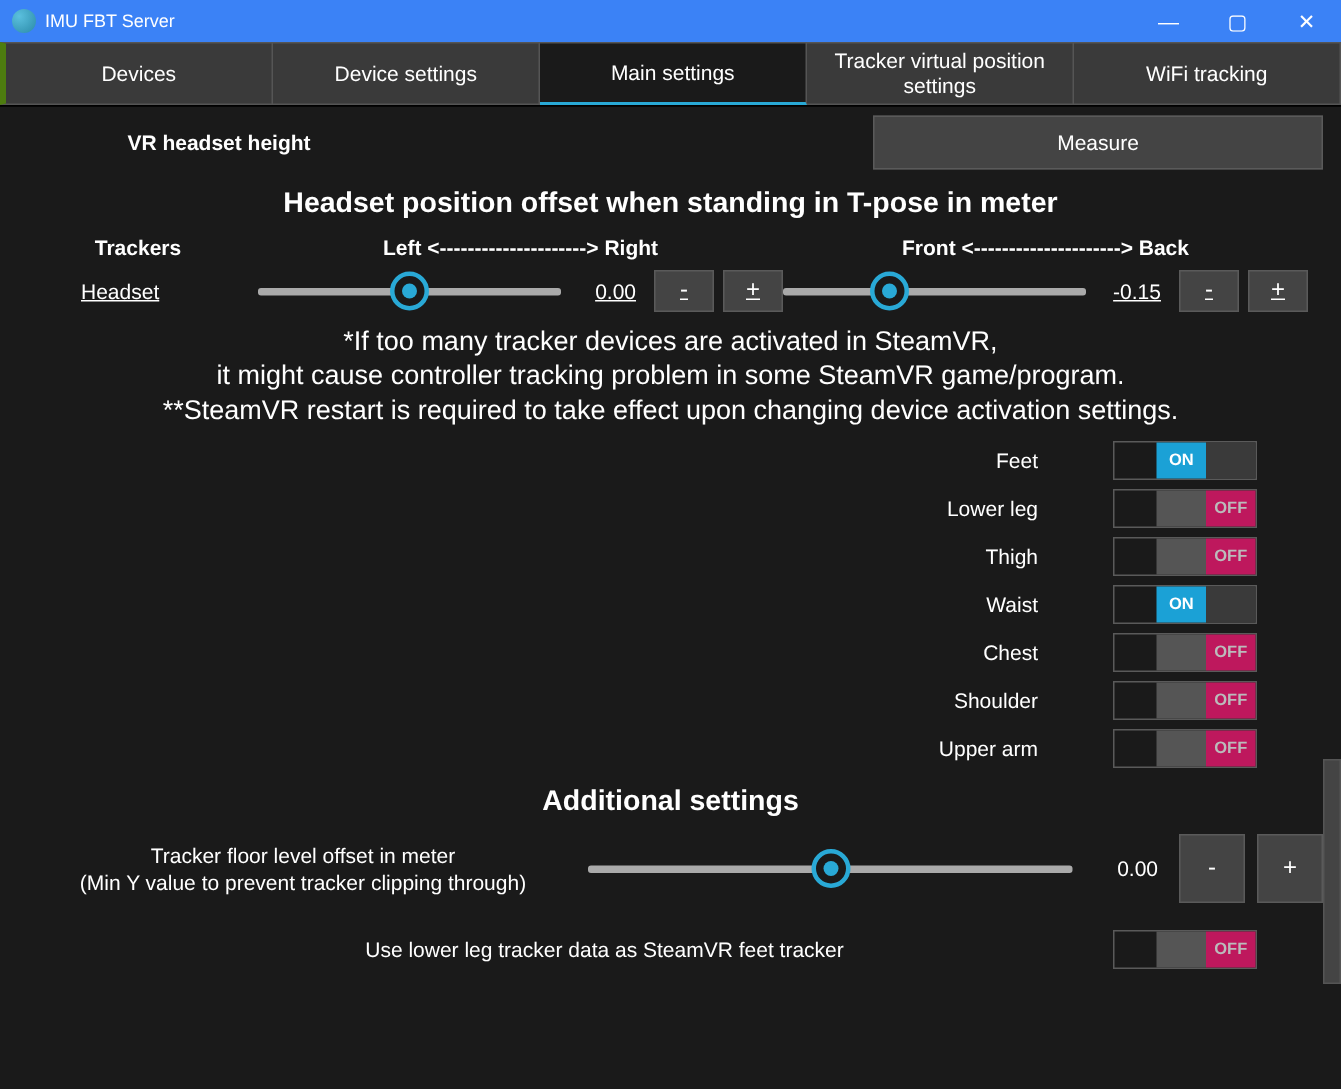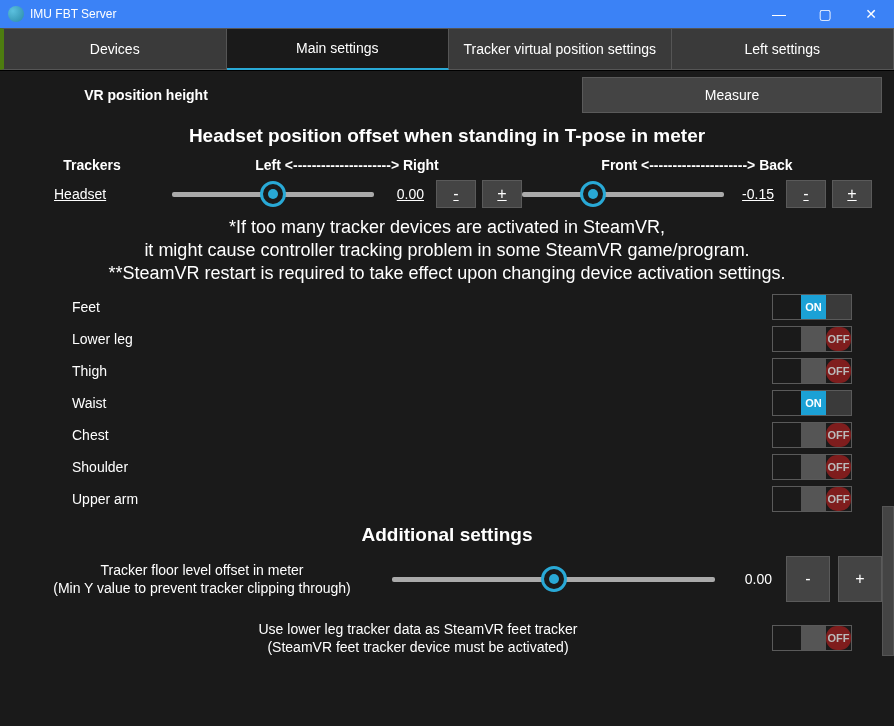--- a/index.html
+++ b/index.html
@@ -168,39 +168,39 @@
   }
   
   .toggle-row {
     display: flex;
     align-items: center;
     width: 100%;
     margin-bottom: 6px;
   }
   .toggle-label {
     flex: 0 0 680px;
-    text-align: left;
+    text-align: right;
     padding-left: 60px;
   }
   
   .tg {
-    width: 80px; height: 26px;
+    width: 96px; height: 26px;
     display: flex;
     border: 1px solid #5a5a5a;
     margin-left: auto;
-    margin-right: 30px;
+    margin-right: 44px;
     font-size: 11px;
     font-weight: 700;
     padding-left: 28px;
   }
   .tg > div { flex:1; display:flex; align-items:center; justify-content:center; }
   .tg.on > .a { background:#1ba1d6; color:#fff; }
   .tg.on > .b { background:#3a3a3a; }
   .tg.off > .a { background:#555; }
-  .tg.off > .b { background:#7f1d1d; color:#bbb;border-radius:11px; }
+  .tg.off > .b { background:#be185d; color:#bbb; }
   
   .floor-row {
     display: flex;
     align-items: center;
     margin-top: 10px;
   }
   .floor-label {
     width: 380px;
     text-align: center;
     font-size: 14px;
@@ -252,29 +252,30 @@
         <span>▢</span>
       </div>
     <div class="win-btn close">
         <span>✕</span>
       </div>
   </div>
 </div>
 
 <div class="tabs">
   <div class="tab">Devices</div>
+  <div class="tab">Device settings</div>
   <div class="tab active">Main settings</div>
   <div class="tab">Tracker virtual position settings</div>
-  <div class="tab">Left settings</div>
+  <div class="tab">WiFi tracking</div>
 </div>
 
 <div class="content">
 
   <div class="measure-row">
-    <div class="measure-label" style="text-align:center; width:auto; flex:0 0 280px; padding-left:0;">VR position height</div>
+    <div class="measure-label" style="text-align:center; width:auto; flex:0 0 280px; padding-left:0;">VR headset height</div>
     <div style="flex:1;"></div>
     <div class="measure-btn">Measure</div>
   </div>
 
   <h2 class="section">Headset position offset when standing in T-pose in meter</h2>
 
   <div class="offset-header">
     <div class="col-trackers">Trackers</div>
     <div class="col-lr">Left &lt;---------------------&gt; Right</div>
     <div class="col-fb">Front &lt;---------------------&gt; Back</div>
@@ -372,21 +373,20 @@
       </div>
       <div class="numval">0.00</div>
       <div class="pm-btn" style="height:46px;">-</div>
       <div class="pm-btn" style="height:46px;">+</div>
     </div>
   </div>
 
   <div class="use-lower-row">
     <div class="use-lower-label">
       <div>Use lower leg tracker data as SteamVR feet tracker</div>
-      <div>(SteamVR feet tracker device must be activated)</div>
     </div>
     <div class="tg off">
       <div class="a"></div>
       <div class="b">OFF</div>
     </div>
   </div>
 
 </div>
 
 <div class="scrollbar"></div>

